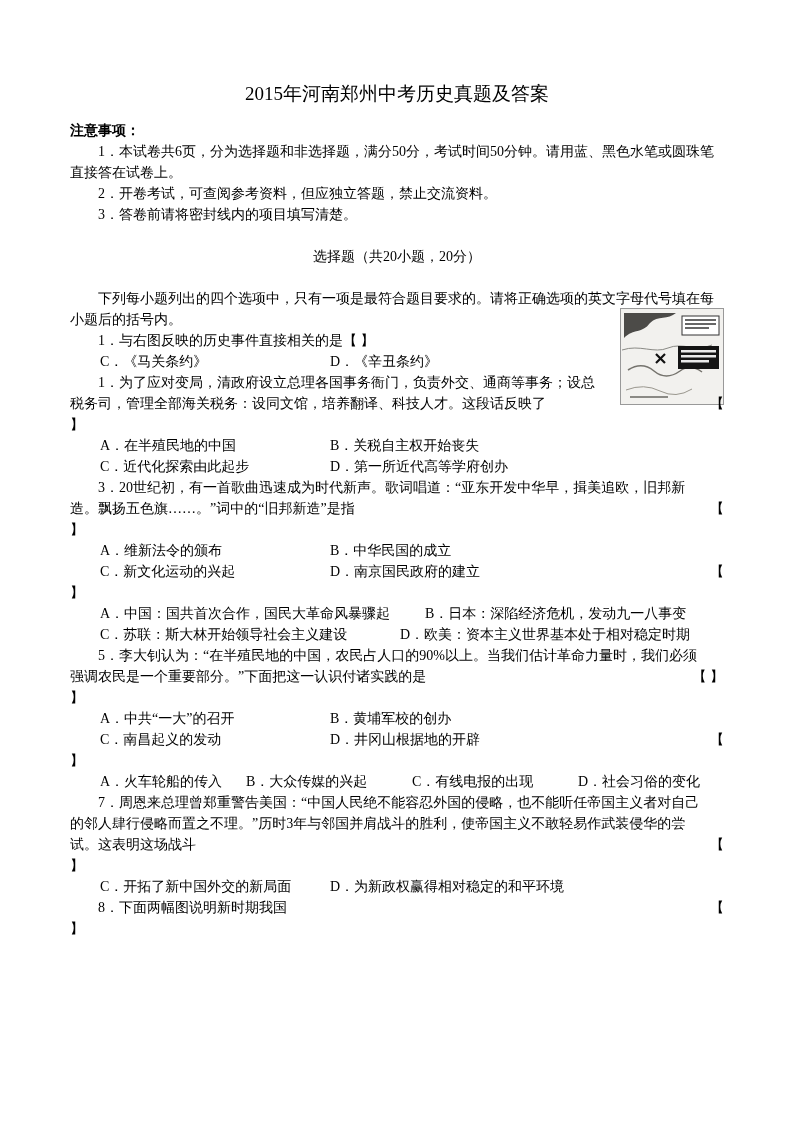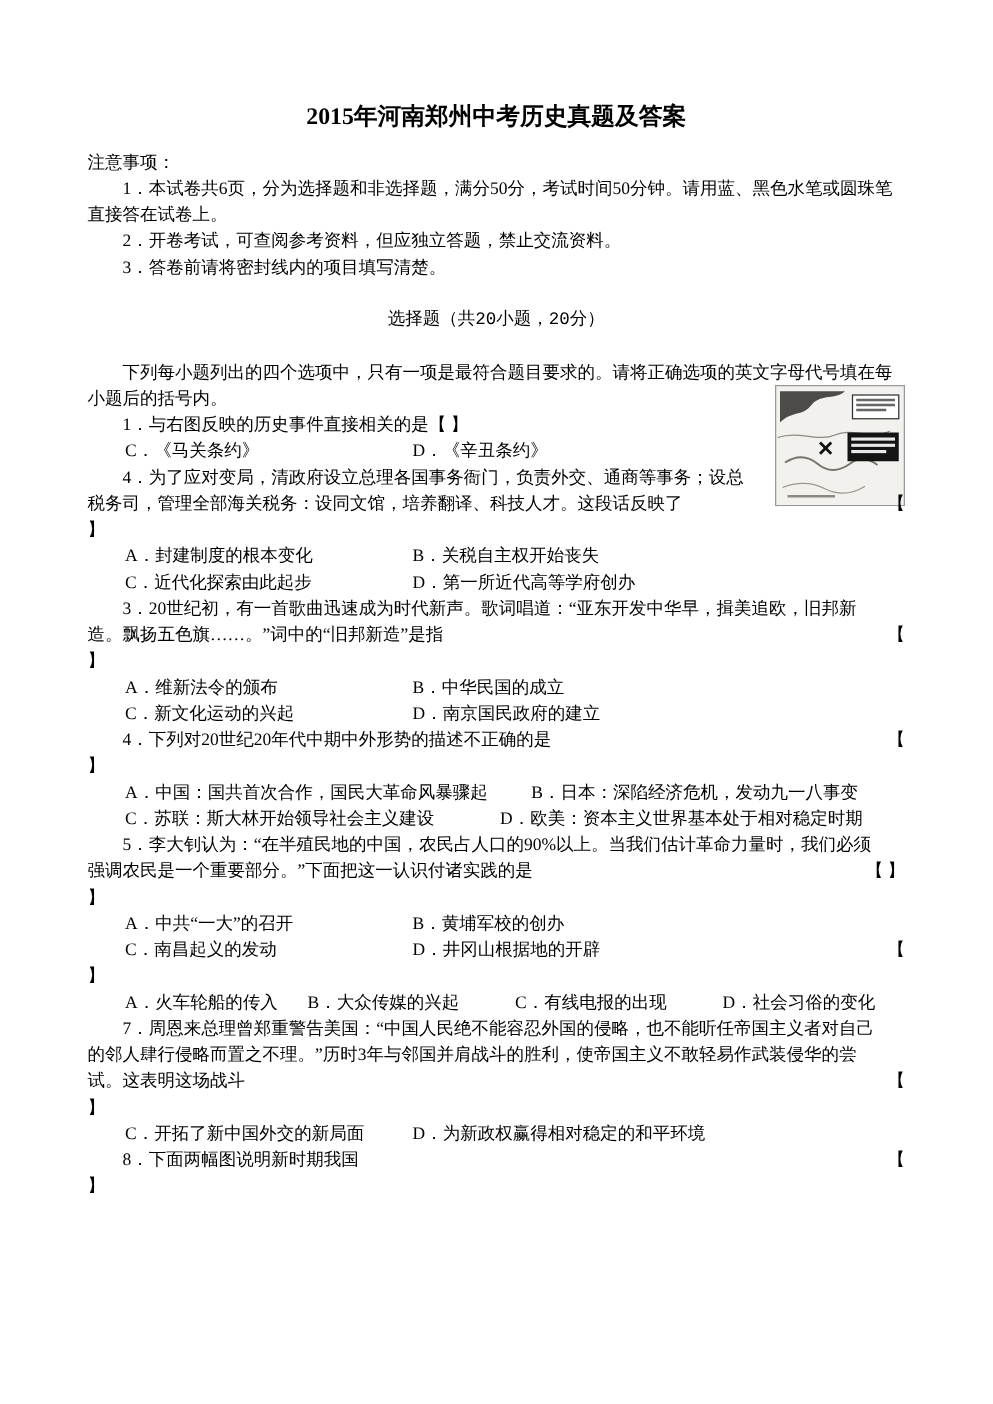--- a/index.html
+++ b/index.html
@@ -7,26 +7,26 @@
   body {
     width:794px; height:1123px;
     color:#000;
     font-family:"Liberation Serif","DejaVu Serif",serif;
     font-size:14px; line-height:21px;
     overflow:hidden;
   }
   .page { width:794px; height:1123px; padding:80px 70px 0 70px; }
 
   .title {
-    text-align:center; font-size:19px; font-weight:bold;
+    text-align:center; font-size:19px; font-weight:normal;
     line-height:28px; margin-bottom:12px;
   }
-  .notice-heading { font-weight:normal; }
+  .notice-heading { font-weight:bold; }
   .indent { text-indent:28px; }
-  .section-heading { text-align:center; margin:21px 0;font-family:Liberation Mono, monospace; }
+  .section-heading { text-align:center; margin:21px 0; }
 
   .questions { }
   .figure {
     float:right; width:104px; height:97px;
     margin:-22px 0 2px 12px;
   }
   .figure svg { display:block; width:104px; height:97px; }
 
   .stem { position:relative; text-indent:28px; padding-right:16px; }
   .mark-open {
@@ -82,35 +82,35 @@
         <rect x="10" y="88" width="38" height="2" fill="#8b8a85"></rect>
       </svg>
     </div>
 
     <div class="question">
       <p class="stem"><span>1．与右图反映的历史事件直接相关的是</span><span class="mark-inline">【 】</span></p>
       <p class="opts"><span class="opt w230">C．《马关条约》</span><span class="opt">D．《辛丑条约》</span></p>
     </div>
 
     <div class="question">
-      <p class="stem"><span>4．为了应对变局，清政府设立总理各国事务衙门，负责外交、通商等事务；设总税务司，管理全部海关税务：设同文馆，培养翻译、科技人才。这段话反映了</span><span class="mark-open">【</span></p>
+      <p class="stem"><span>1．为了应对变局，清政府设立总理各国事务衙门，负责外交、通商等事务；设总税务司，管理全部海关税务：设同文馆，培养翻译、科技人才。这段话反映了</span><span class="mark-open">【</span></p>
       <p class="mark-close-line">】</p>
-      <p class="opts"><span class="opt w230">A．封建制度的根本变化</span><span class="opt">B．关税自主权开始丧失</span></p>
+      <p class="opts"><span class="opt w230">A．在半殖民地的中国</span><span class="opt">B．关税自主权开始丧失</span></p>
       <p class="opts"><span class="opt w230">C．近代化探索由此起步</span><span class="opt">D．第一所近代高等学府创办</span></p>
     </div>
 
     <div class="question">
       <p class="stem"><span>3．20世纪初，有一首歌曲迅速成为时代新声。歌词唱道：“亚东开发中华早，揖美追欧，旧邦新造。飘扬五色旗……。”词中的“旧邦新造”是指</span><span class="mark-open">【</span></p>
       <p class="mark-close-line">】</p>
       <p class="opts"><span class="opt w230">A．维新法令的颁布</span><span class="opt">B．中华民国的成立</span></p>
       <p class="opts"><span class="opt w230">C．新文化运动的兴起</span><span class="opt">D．南京国民政府的建立</span></p>
     </div>
 
     <div class="question">
-      <p class="stem"><span>4．下列对20世纪20年代中期中外形势的描述不正确的是</span><span class="mark-open">【</span></p>
+      <p class="stem"><span class="mark-open">【</span></p>
       <p class="mark-close-line">】</p>
       <p class="opts"><span class="opt w325">A．中国：国共首次合作，国民大革命风暴骤起</span><span class="opt">B．日本：深陷经济危机，发动九一八事变</span></p>
       <p class="opts"><span class="opt w300">C．苏联：斯大林开始领导社会主义建设</span><span class="opt">D．欧美：资本主义世界基本处于相对稳定时期</span></p>
     </div>
 
     <div class="question">
       <p class="stem"><span>5．李大钊认为：“在半殖民地的中国，农民占人口的90%以上。当我们估计革命力量时，我们必须强调农民是一个重要部分。”下面把这一认识付诸实践的是</span><span class="mark-open">【 】</span></p>
       <p class="mark-close-line">】</p>
       <p class="opts"><span class="opt w230">A．中共“一大”的召开</span><span class="opt">B．黄埔军校的创办</span></p>
       <p class="opts"><span class="opt w230">C．南昌起义的发动</span><span class="opt">D．井冈山根据地的开辟</span></p>

